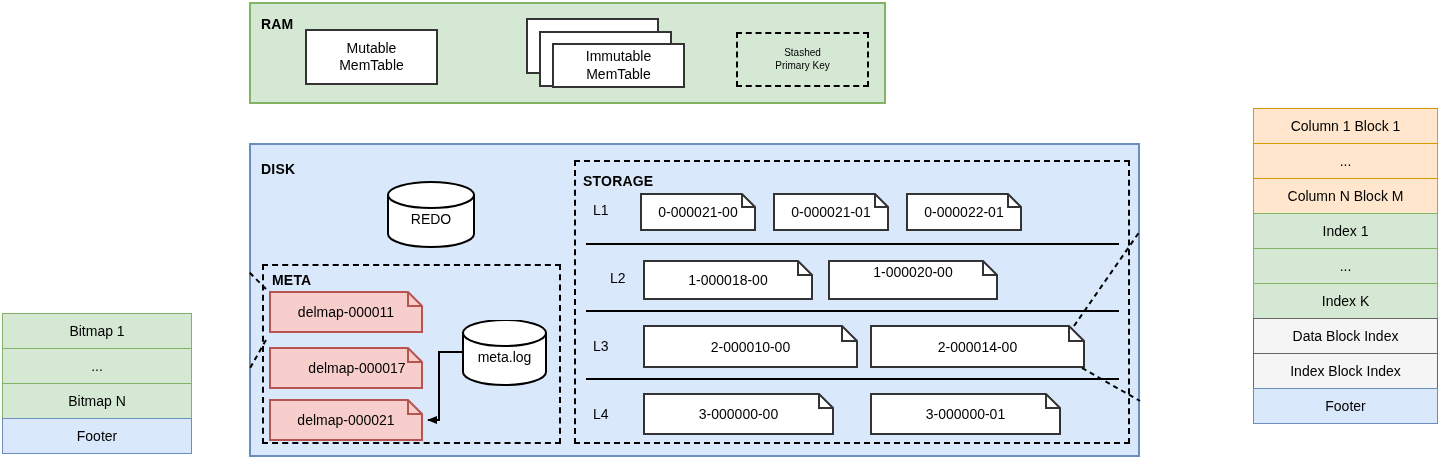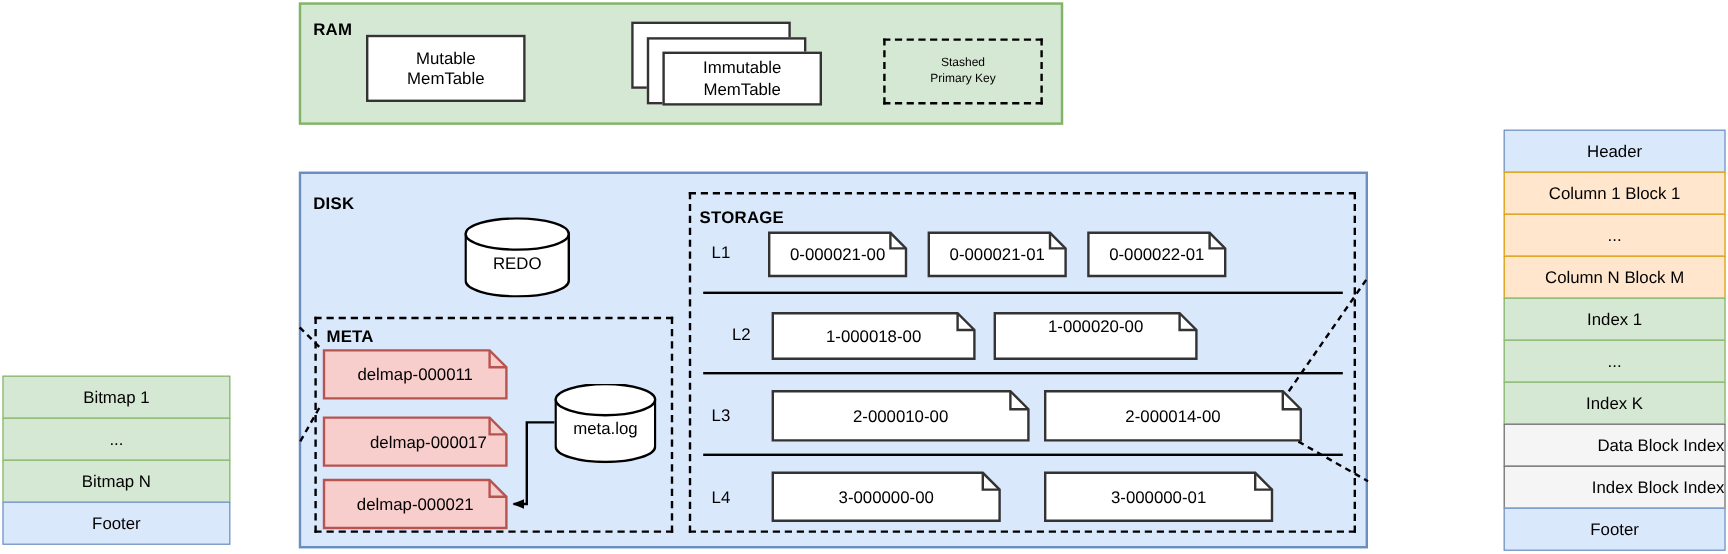--- a/index.html
+++ b/index.html
@@ -40,21 +40,21 @@
        font-size:14px;color:#000;z-index:2;padding-top:8px;box-sizing:border-box;}
 
   
   .stack{position:absolute;box-sizing:border-box;}
   .srow{box-sizing:border-box;display:flex;align-items:center;justify-content:center;
         font-size:14px;color:#000;height:36px;border:1px solid #000;margin-top:-1px;}
   .srow:first-child{margin-top:0;}
   .sr-blue{background:#dae8fc;border-color:#6c8ebf;}
   .sr-green{background:#d5e8d4;border-color:#82b366;}
   .sr-orange{background:#ffe6cc;border-color:#d79b00;}
-  .sr-grey{background:#f5f5f5;border-color:#666666;justify-content:flex-end;}
+  .sr-grey{background:#f5f5f5;border-color:#666666;}
 
   
   .lvl{position:absolute;font-size:14px;color:#000;}
   .sep{position:absolute;border-top:2px solid #000;}
 
   
   #connectors{position:absolute;left:0;top:0;width:1440px;height:462px;
               pointer-events:none;z-index:5;}
 </style>
 </head>
@@ -215,23 +215,20 @@
   </div>
   <div class="srow sr-green">
     <span>Bitmap N</span>
   </div>
   <div class="srow sr-blue">
     <span>Footer</span>
   </div>
 </div>
 
 <div class="stack" style="left:1253px;top:108px;width:185px;">
-  <div class="srow sr-blue">
-    <span>Header</span>
-  </div>
   <div class="srow sr-orange">
     <span>Column 1 Block 1</span>
   </div>
   <div class="srow sr-orange">
     <span>...</span>
   </div>
   <div class="srow sr-orange">
     <span>Column N Block M</span>
   </div>
   <div class="srow sr-green">

